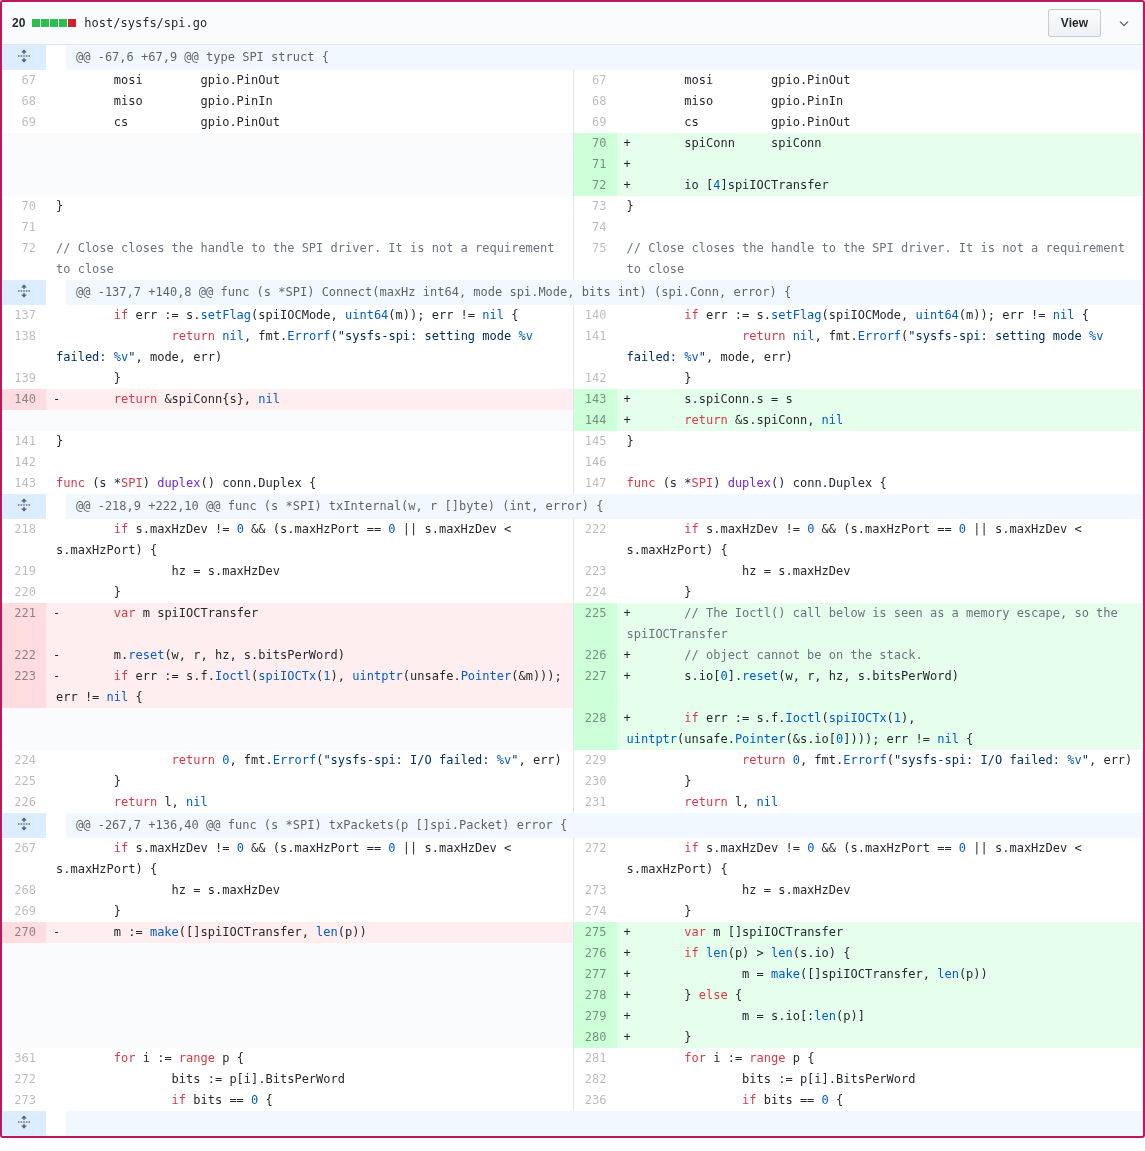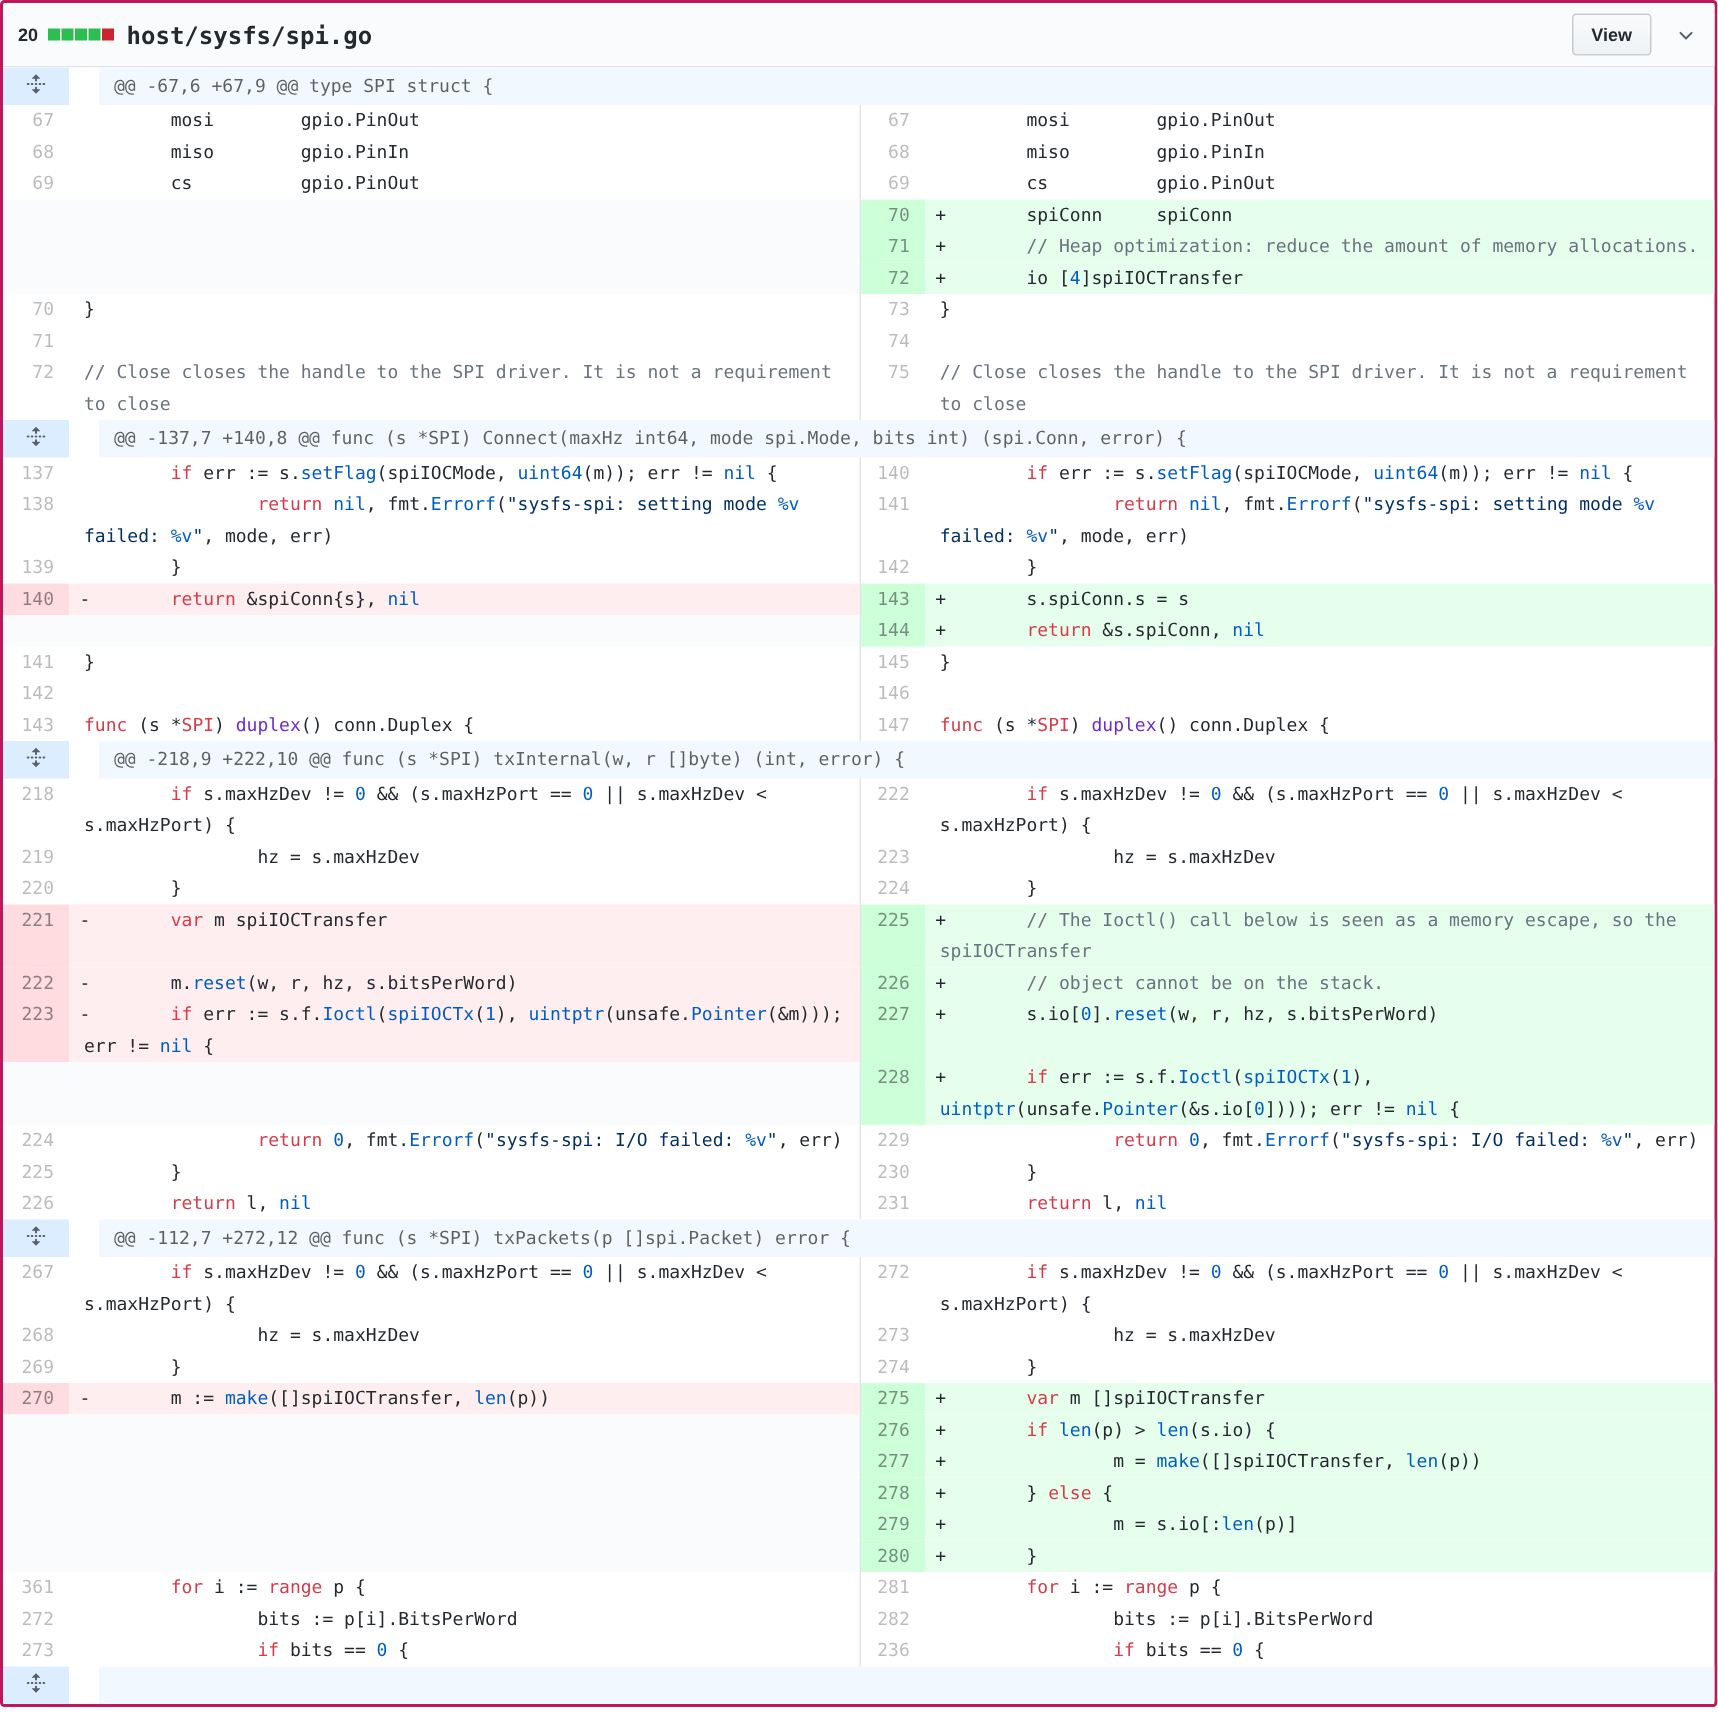--- a/index.html
+++ b/index.html
@@ -6,21 +6,21 @@
   body{font-family:"Liberation Sans",sans-serif;}
   .file-card{width:1145px;box-sizing:border-box;border:2px solid #be185d;border-radius:3px;background:#fff;}
 
   
   .file-header{display:flex;justify-content:space-between;align-items:center;
     padding:7px 10px;background:#fafbfc;border-bottom:1px solid #e1e4e8;border-radius:3px 3px 0 0;}
   .fh-left{display:flex;align-items:center;}
   .diffstat-count{font-size:12px;font-weight:600;color:#24292e;}
   .squares{display:inline-flex;gap:1px;margin:0 8px 0 7px;align-items:center;}
   .square{width:8px;height:8px;display:inline-block;}
-  .file-path{font-family:"DejaVu Sans Mono",monospace;font-size:16px;font-weight:700;color:#24292e;text-decoration:none;cursor:pointer;}
+  .file-path{font-family:"DejaVu Sans Mono",monospace;font-size:12px;font-weight:400;color:#24292e;text-decoration:none;cursor:pointer;}
   .fh-right{display:flex;align-items:center;gap:14px;}
   .btn-view{font-family:Liberation Sans, sans-serif;font-size:12px;font-weight:600;color:#24292e;
     line-height:20px;padding:3px 12px;background:linear-gradient(-180deg,#fafbfc,#eff3f6 90%);
     border:1px solid rgba(27,31,35,.2);border-radius:3px;cursor:pointer;}
   .collapse-btn{background:none;border:none;padding:0 2px;cursor:pointer;color:#586069;display:flex;align-items:center;}
 
   
   .diff-grid{font-family:"DejaVu Sans Mono",monospace;font-size:12px;line-height:21px;color:#24292e;
     border-radius:0 0 3px 3px;overflow:hidden;}
   .drow{display:grid;grid-template-columns:44px 1fr 44px 1fr;}
@@ -101,21 +101,21 @@
       <div class="drow">
         <div class="gut empty"></div>
         <div class="code empty"></div>
         <div class="gut add rgut">70</div>
         <div class="code add"><span class="sign">+</span><span>        spiConn     spiConn</span></div>
       </div>
       <div class="drow">
         <div class="gut empty"></div>
         <div class="code empty"></div>
         <div class="gut add rgut">71</div>
-        <div class="code add"><span class="sign">+</span><span>        </span><span class="c">// Heap optimization: reduce the amount of memory allocations.</span></div>
+        <div class="code add"><span class="sign">+</span><span>        </span></div>
       </div>
       <div class="drow">
         <div class="gut empty"></div>
         <div class="code empty"></div>
         <div class="gut add rgut">72</div>
         <div class="code add"><span class="sign">+</span><span>        io [</span><span class="b">4</span><span>]spiIOCTransfer</span></div>
       </div>
       <div class="drow">
         <div class="gut ctx">70</div>
         <div class="code ctx"><span>}</span></div>
@@ -257,21 +257,21 @@
         <div class="code ctx"><span>        </span><span class="k">return</span><span> l, </span><span class="b">nil</span></div>
         <div class="gut ctx rgut">231</div>
         <div class="code ctx"><span>        </span><span class="k">return</span><span> l, </span><span class="b">nil</span></div>
       </div>
       <div class="drow hunkrow">
         <div class="hunk-gut">
   <svg width="14" height="14" viewBox="0 0 16 16" fill="currentColor" aria-hidden="true">
     <path d="M8.177.677l2.896 2.896a.25.25 0 01-.177.427H8.75v1.25a.75.75 0 01-1.5 0V4H5.104a.25.25 0 01-.177-.427L7.823.677a.25.25 0 01.354 0zM7.25 10.75a.75.75 0 011.5 0V12h2.146a.25.25 0 01.177.427l-2.896 2.896a.25.25 0 01-.354 0l-2.896-2.896A.25.25 0 015.104 12H7.25v-1.25zm-5-2a.75.75 0 000-1.5h-.5a.75.75 0 000 1.5h.5zM6 8a.75.75 0 01-.75.75h-.5a.75.75 0 010-1.5h.5A.75.75 0 016 8zm2.25.75a.75.75 0 000-1.5h-.5a.75.75 0 000 1.5h.5zM12 8a.75.75 0 01-.75.75h-.5a.75.75 0 010-1.5h.5A.75.75 0 0112 8zm2.25.75a.75.75 0 000-1.5h-.5a.75.75 0 000 1.5h.5z"></path>
   </svg>
 </div>
-        <div class="hunk-text">@@ -112,7 +272,12 @@ func (s *SPI) txPackets(p []spi.Packet) error {</div>
+        <div class="hunk-text">@@ -267,7 +136,40 @@ func (s *SPI) txPackets(p []spi.Packet) error {</div>
       </div>
       <div class="drow">
         <div class="gut ctx">267</div>
         <div class="code ctx"><span>        </span><span class="k">if</span><span> s.maxHzDev != </span><span class="b">0</span><span> &amp;&amp; (s.maxHzPort == </span><span class="b">0</span><span> || s.maxHzDev &lt; s.maxHzPort) {</span></div>
         <div class="gut ctx rgut">272</div>
         <div class="code ctx"><span>        </span><span class="k">if</span><span> s.maxHzDev != </span><span class="b">0</span><span> &amp;&amp; (s.maxHzPort == </span><span class="b">0</span><span> || s.maxHzDev &lt; s.maxHzPort) {</span></div>
       </div>
       <div class="drow">
         <div class="gut ctx">268</div>
         <div class="code ctx"><span>                hz = s.maxHzDev</span></div>

